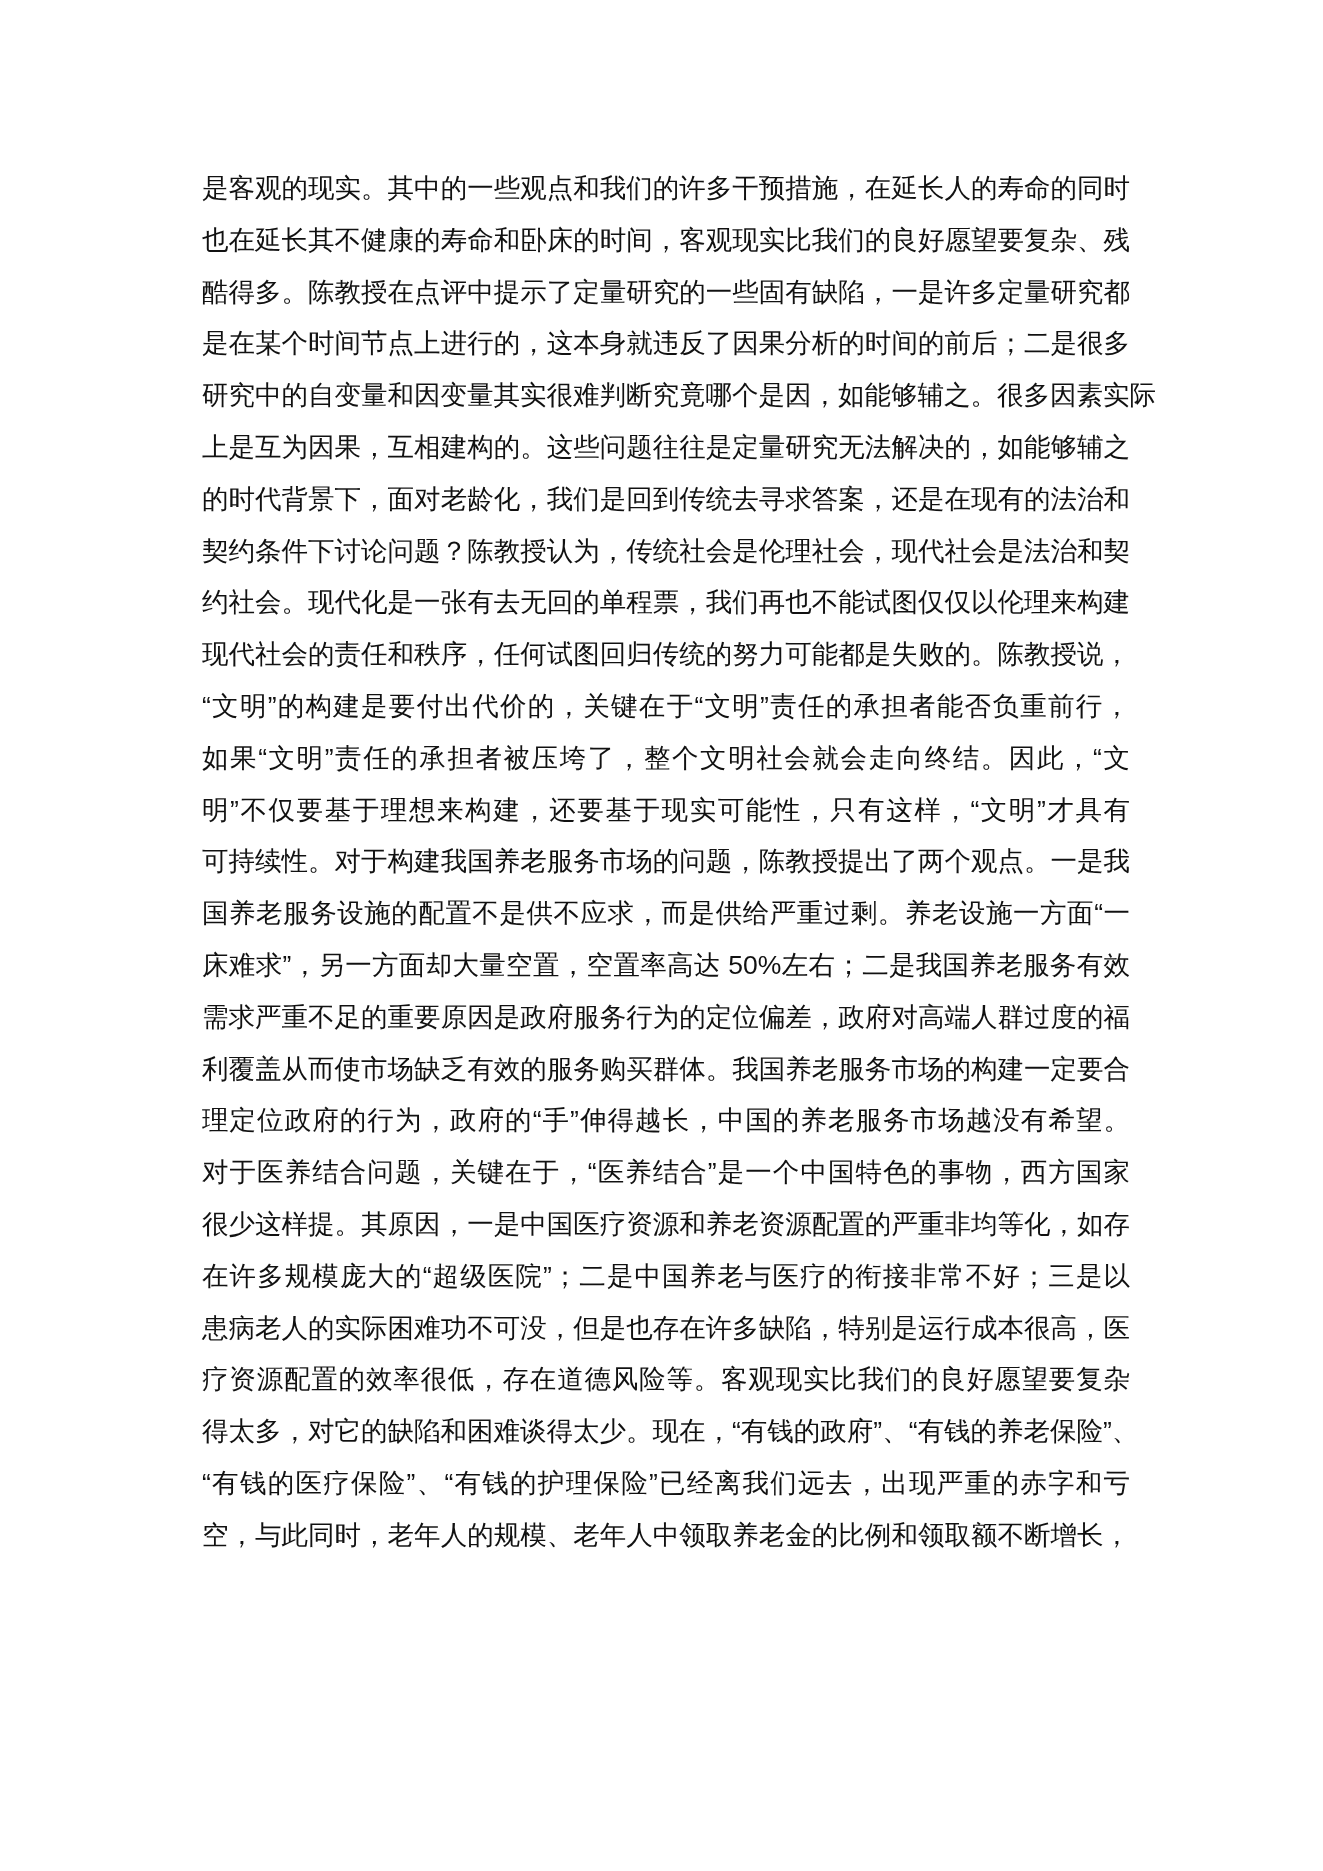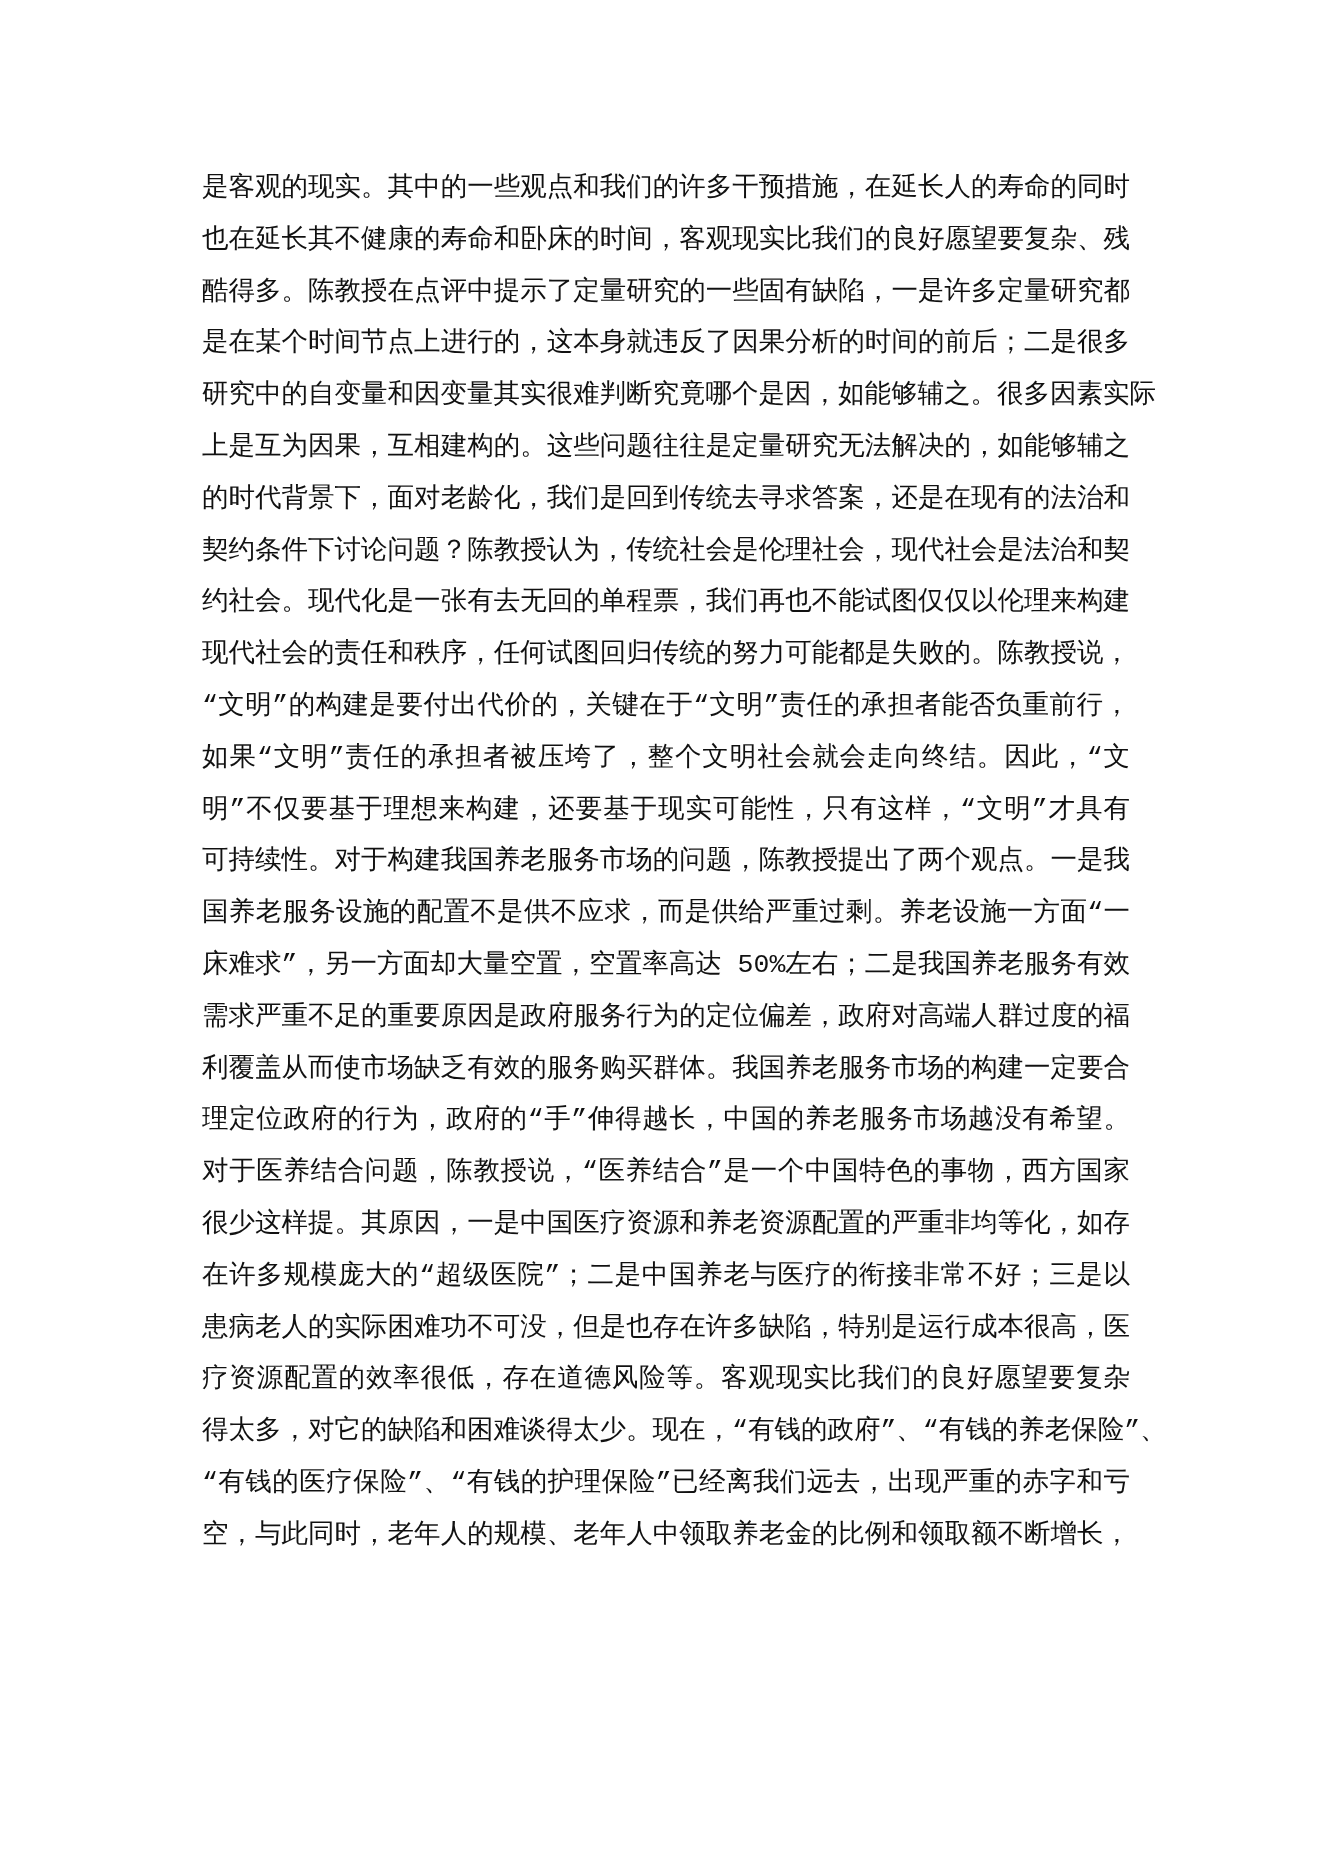--- a/index.html
+++ b/index.html
@@ -3,21 +3,21 @@
   <meta charset="utf-8">
   <style>
     html, body { margin: 0; padding: 0; background: #ffffff; }
     body { width: 1323px; height: 1871px; position: relative; overflow: hidden; }
     .page {
       position: absolute; left: 0; top: 0; width: 1323px; height: 1871px;
       background: #ffffff;
     }
     .body-text {
       position: absolute; left: 202px; top: 168px; width: 928px;
-      font-family: Liberation Mono, monospace;
+      font-family: Liberation Sans, sans-serif;
       font-size: 26.5px;
       color: #111111;
       margin: 0; padding: 0;
     }
     .line {
       display: block;
       height: 51.8px;
       line-height: 40px;
       white-space: nowrap;
       text-align: justify;
@@ -43,21 +43,21 @@
     <span class="line">现代社会的责任和秩序，任何试图回归传统的努力可能都是失败的。陈教授说，</span>
     <span class="line">“文明”的构建是要付出代价的，关键在于“文明”责任的承担者能否负重前行，</span>
     <span class="line">如果“文明”责任的承担者被压垮了，整个文明社会就会走向终结。因此，“文</span>
     <span class="line">明”不仅要基于理想来构建，还要基于现实可能性，只有这样，“文明”才具有</span>
     <span class="line">可持续性。对于构建我国养老服务市场的问题，陈教授提出了两个观点。一是我</span>
     <span class="line">国养老服务设施的配置不是供不应求，而是供给严重过剩。养老设施一方面“一</span>
     <span class="line">床难求”，另一方面却大量空置，空置率高达 50%左右；二是我国养老服务有效</span>
     <span class="line">需求严重不足的重要原因是政府服务行为的定位偏差，政府对高端人群过度的福</span>
     <span class="line">利覆盖从而使市场缺乏有效的服务购买群体。我国养老服务市场的构建一定要合</span>
     <span class="line">理定位政府的行为，政府的“手”伸得越长，中国的养老服务市场越没有希望。</span>
-    <span class="line">对于医养结合问题，陈教授说，“医养结合”是一个中国特色的事物，西方国家</span>
+    <span class="line">对于医养结合问题，关键在于，“医养结合”是一个中国特色的事物，西方国家</span>
     <span class="line">很少这样提。其原因，一是中国医疗资源和养老资源配置的严重非均等化，如存</span>
     <span class="line">在许多规模庞大的“超级医院”；二是中国养老与医疗的衔接非常不好；三是以</span>
     <span class="line">患病老人的实际困难功不可没，但是也存在许多缺陷，特别是运行成本很高，医</span>
     <span class="line">疗资源配置的效率很低，存在道德风险等。客观现实比我们的良好愿望要复杂</span>
     <span class="line">得太多，对它的缺陷和困难谈得太少。现在，“有钱的政府”、“有钱的养老保险”、</span>
     <span class="line">“有钱的医疗保险”、“有钱的护理保险”已经离我们远去，出现严重的赤字和亏</span>
     <span class="line last">空，与此同时，老年人的规模、老年人中领取养老金的比例和领取额不断增长，</span>
   </div>
 </div>
 

